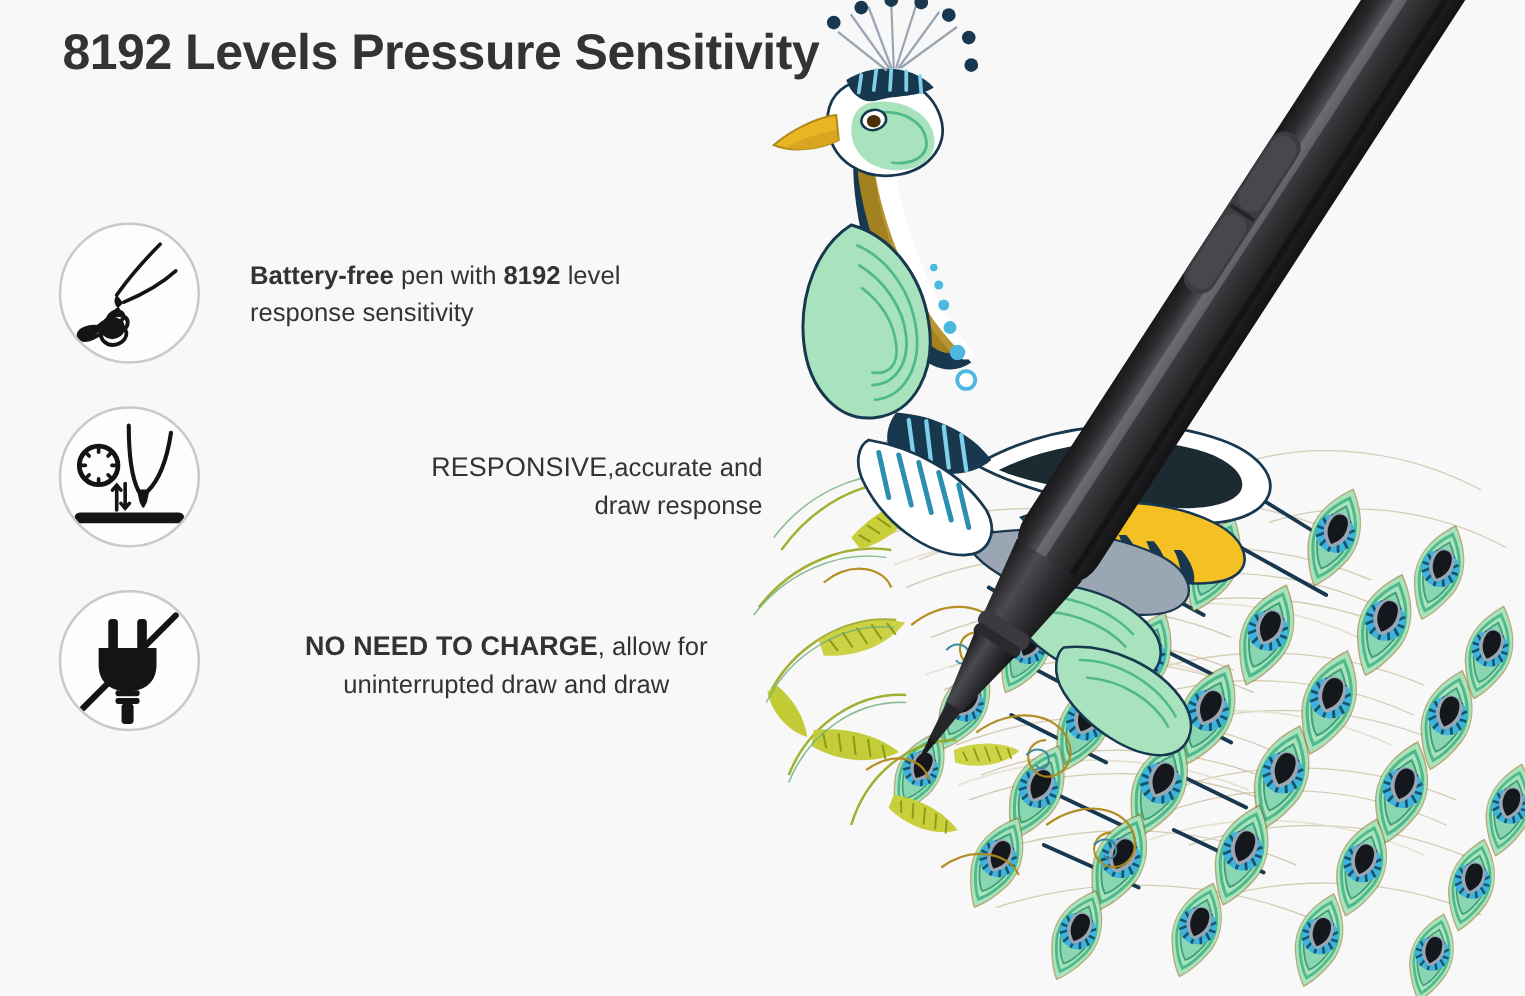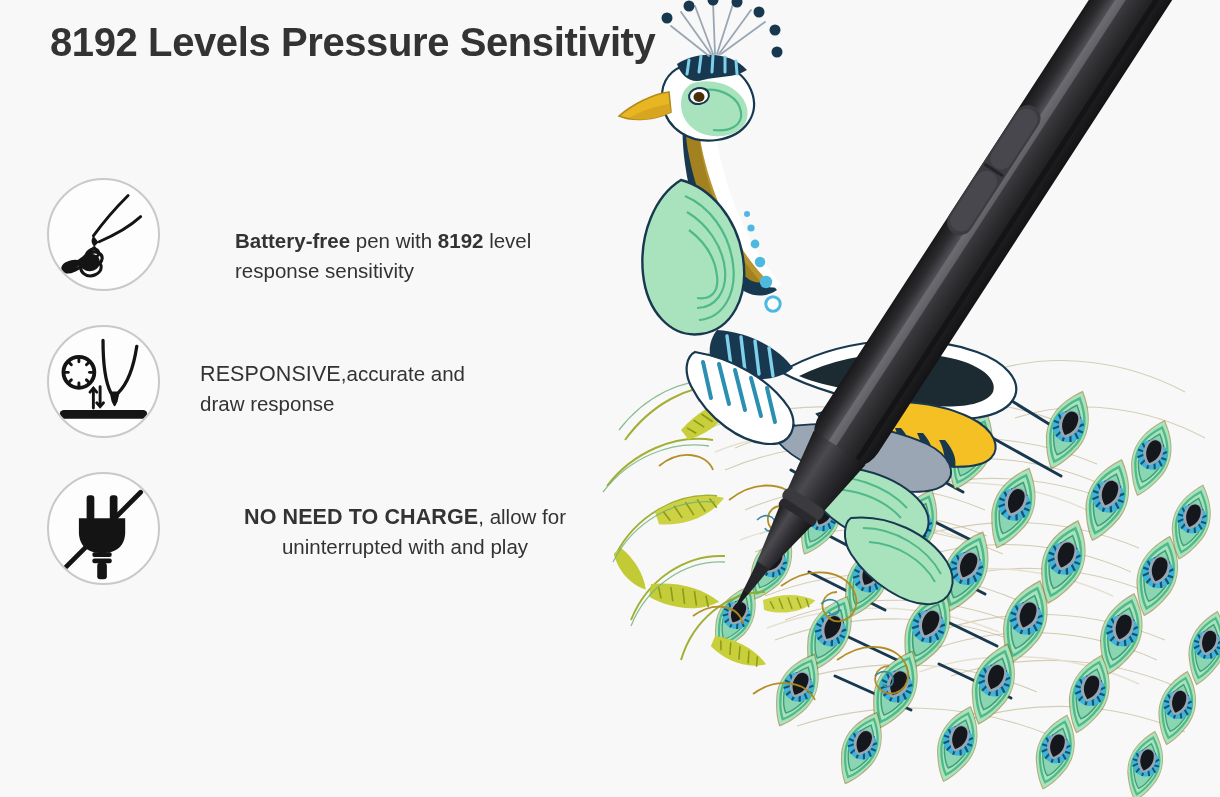--- a/index.html
+++ b/index.html
@@ -71,22 +71,22 @@
   .feature-text b { font-weight: bold; }
   .feature-text .caps {
     font-size: 21.5px;
     letter-spacing: 0.1px;
   }
   .feature-text .caps-bold {
     font-size: 21.5px;
     font-weight: bold;
     letter-spacing: 0.1px;
   }
-  .ft-1 { top: 48px; margin-left: 35px; }
-  .ft-2 { top: 34px; }
+  .ft-1 { top: 28px; }
+  .ft-2 { top: 34px; text-align: right; }
   .ft-3 { top: 30px; text-align: center; }
 
   
   .artwork {
     position: absolute;
     left: 585px;
     top: 0;
     width: 635px;
     height: 797px;
   }
@@ -188,21 +188,21 @@
           <rect x="45" y="81" width="20" height="5" rx="2" fill="#141414"></rect>
           <rect x="45" y="87.5" width="20" height="5" rx="2" fill="#141414"></rect>
 
           <rect x="50" y="92" width="10" height="17" rx="3" fill="#141414"></rect>
 
           <line x1="18" y1="96" x2="95" y2="19" stroke="#141414" stroke-width="5" stroke-linecap="round"></line>
         </svg>
       </div>
       <div class="feature-text ft-3">
         <span><span class="caps-bold">NO NEED TO CHARGE</span><span>, allow for</span></span><br>
-        <span>uninterrupted with and play</span>
+        <span>uninterrupted draw and draw</span>
       </div>
     </div>
 
   </div>
 
   <div class="artwork">
     <svg width="635" height="797" viewBox="0 0 635 797">
       <defs>
         <linearGradient id="penGrad" x1="0" y1="0" x2="1" y2="0">
           <stop offset="0%" stop-color="#18181a"></stop>

